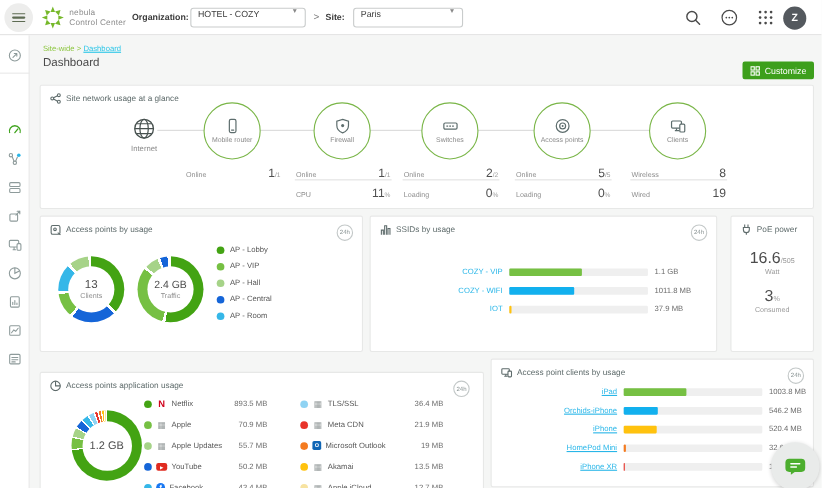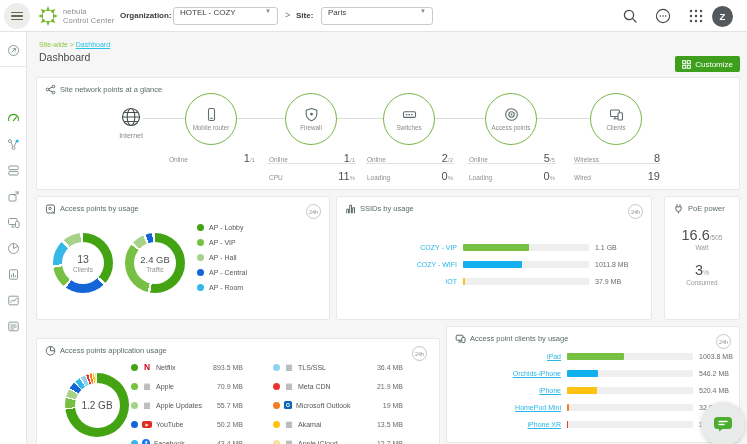--- a/index.html
+++ b/index.html
@@ -115,21 +115,21 @@
     <div>nebula</div>
     <div>Control Center</div>
   </div>
   <div class="hdr-label" style="left:120px">Organization:</div>
   <div class="hdr-select" style="left:173px; width:105px">
     <span>HOTEL - COZY</span>
     <span class="caret">▼</span>
   </div>
   <div class="hdr-sep" style="left:285px">&gt;</div>
   <div class="hdr-label" style="left:296px">Site:</div>
-  <div class="hdr-select" style="left:321px; width:112px">
+  <div class="hdr-select" style="left:321px; width:100px">
     <span>Paris</span>
     <span class="caret">▼</span>
   </div>
   <svg class="hdr-icon" style="left:622px" viewBox="0 0 16 16">
     <circle cx="7" cy="7" r="4.6" fill="none" stroke="#4a4a4a" stroke-width="1.3"></circle>
     <path d="M10.4 10.4 L14 14" stroke="#4a4a4a" stroke-width="1.3" stroke-linecap="round"></path>
   </svg>
   <svg class="hdr-icon" style="left:655px" viewBox="0 0 16 16">
     <circle cx="8" cy="8" r="6.6" fill="none" stroke="#4a4a4a" stroke-width="1.1"></circle>
     <circle cx="5.3" cy="8" r="0.8" fill="#4a4a4a"></circle>
@@ -220,21 +220,21 @@
   </div>
 
   <div class="panel" style="left:9px; top:45px; width:704px; height:113px;">
     <div class="panel-head">
       <svg width="11" height="11" viewBox="0 0 11 11">
         <circle cx="2.5" cy="5.5" r="1.3" fill="none" stroke="#5e6b6b"></circle>
         <circle cx="8.5" cy="2.5" r="1.3" fill="none" stroke="#5e6b6b"></circle>
         <circle cx="8.5" cy="8.5" r="1.3" fill="none" stroke="#5e6b6b"></circle>
         <path d="M3.7 4.9 L7.3 3 M3.7 6.1 L7.3 8" stroke="#5e6b6b" fill="none"></path>
       </svg>
-      <span class="panel-title">Site network points at a glance</span>
+      <span class="panel-title">Site network usage at a glance</span>
     </div>
     <div class="conn-line"></div>
 
     <svg style="position:absolute; left:83px; top:28px; z-index:2" width="22" height="22" viewBox="0 0 22 22">
       <circle cx="11" cy="11" r="8.5" fill="#fff" stroke="#47514f" stroke-width="1.2"></circle>
       <ellipse cx="11" cy="11" rx="3.8" ry="8.5" fill="none" stroke="#47514f" stroke-width="1.1"></ellipse>
       <path d="M2.5 11 h17 M4.2 6.5 h13.6 M4.2 15.5 h13.6" stroke="#47514f" stroke-width="1.1" fill="none"></path>
     </svg>
     <div class="internet-label">Internet</div>
 

